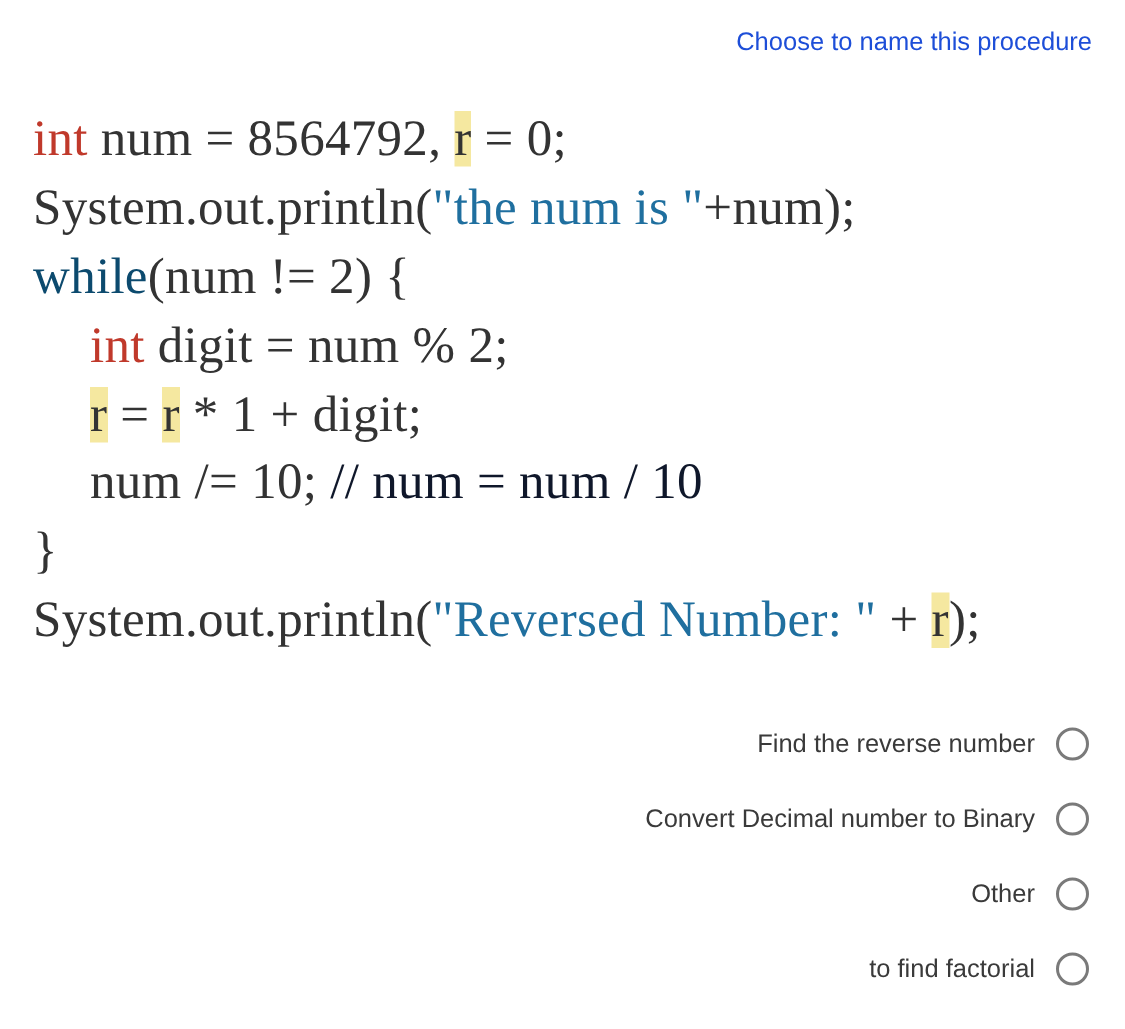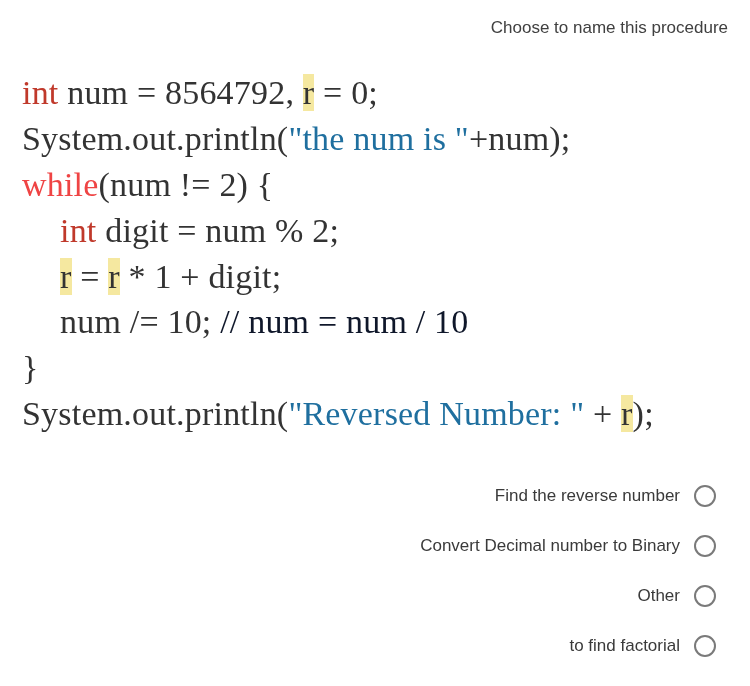--- a/index.html
+++ b/index.html
@@ -10,40 +10,40 @@
     height: 686px;
     font-family: Arial, sans-serif;
     background: #fff;
     color: #000;
     position: relative;
   }
   .header {
     text-align: right;
     padding: 18px 22px 0 0;
     font-size: 17px;
-    color: #404040;
+    color: #1d4ed8;
   }
   .code-block {
     padding: 32px 20px 0 22px;
     font-family: "Times New Roman", Times, serif;
     font-size: 34px;
     line-height: 1.35;
     letter-spacing: 0.2px;
     color: #333;
   }
   .kw-int { color: #c0392b; }            
-  .kw-while { color: #ef4444; }          
+  .kw-while { color: #0c4a6e; }          
   .hl { background: #f5e8a0; }           
   .str { color: #1f6f9f; }               
   .out { }
   .comment { color: #0f172a; margin-top: 15px; }
   .indent { display:inline-block; width: 38px; }
   .options {
     margin-top: 34px;
-    padding-right: 34px;
+    padding-right: 24px;
     margin-left: 35px;
   }
   .opt-row {
     display: flex;
     align-items: center;
     justify-content: flex-end;
     gap: 14px;
     padding: 14px 0;
     font-size: 17px;
     color: #3a3a3a;

